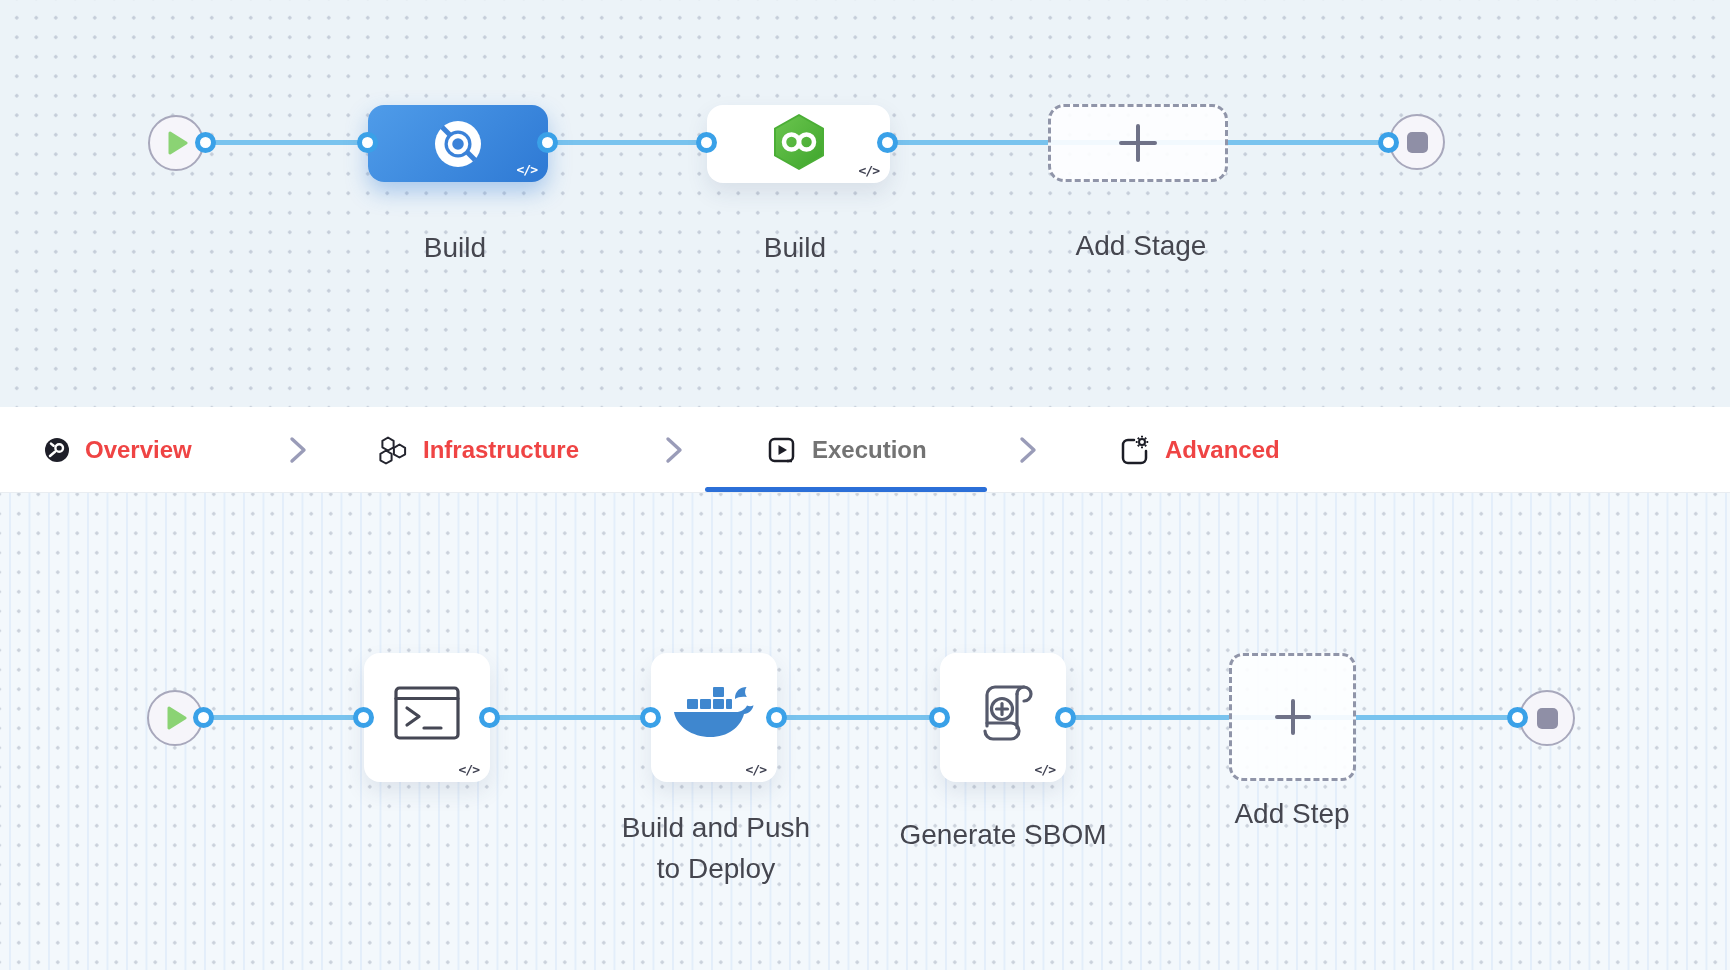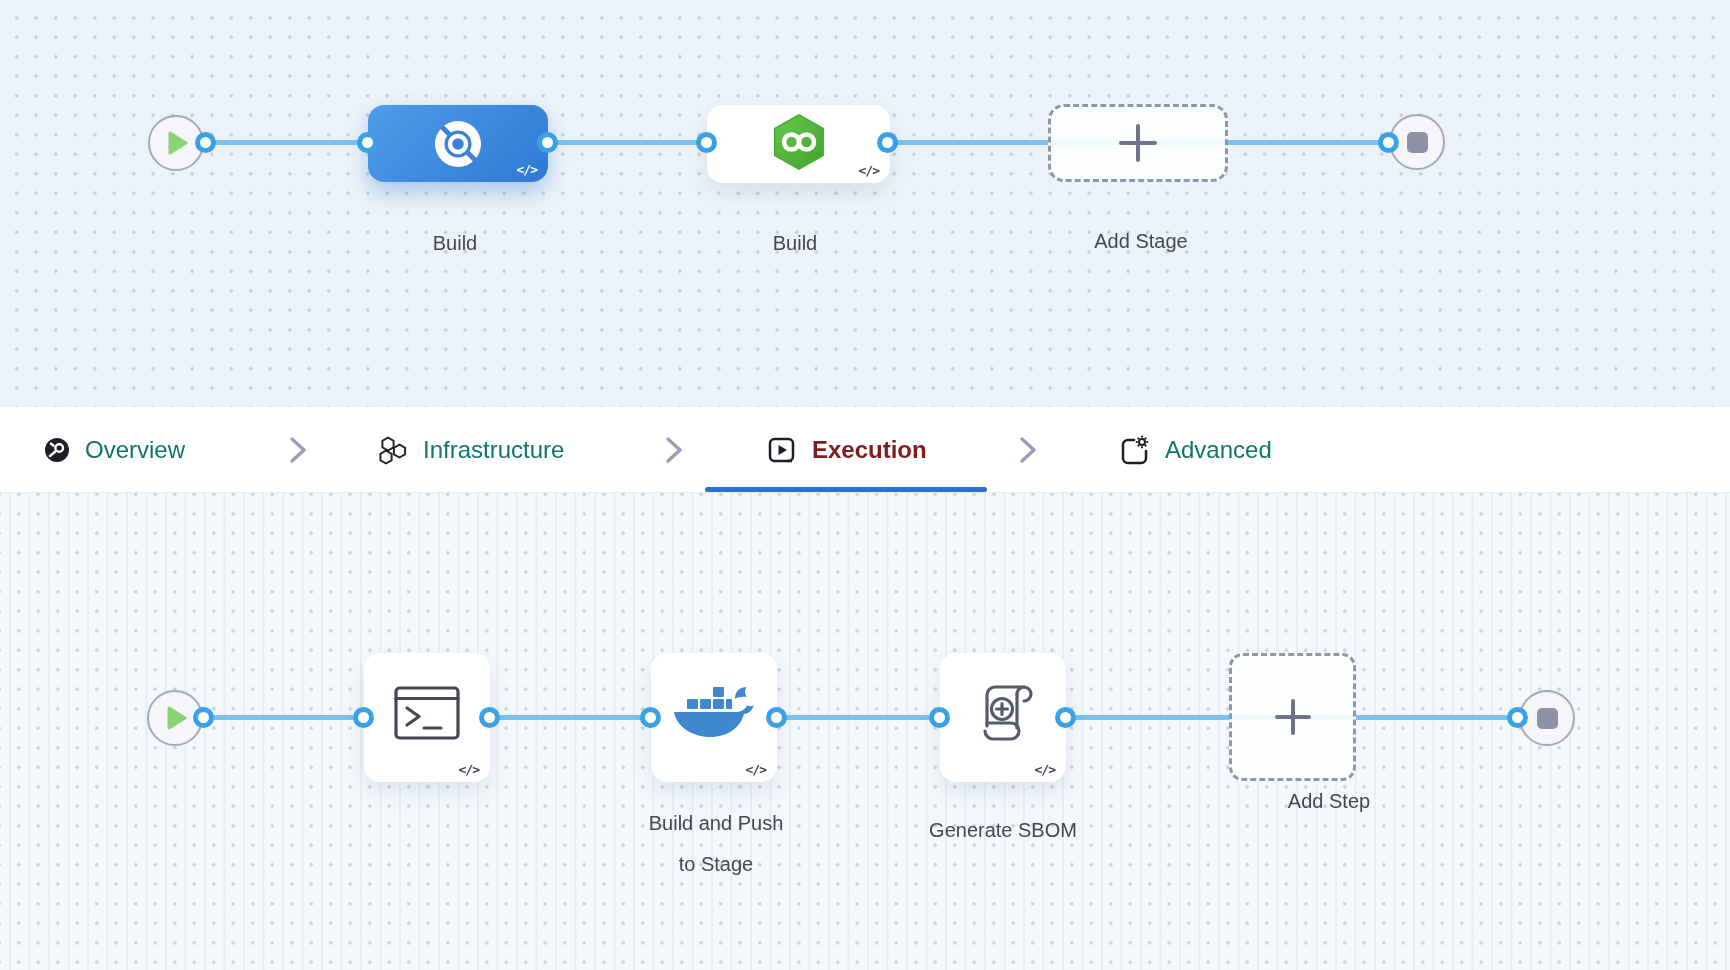--- a/index.html
+++ b/index.html
@@ -54,29 +54,29 @@
     background:rgba(253,254,255,.92);z-index:2;
     display:flex;align-items:center;justify-content:center;box-sizing:border-box;
   }
   .code-badge{
     position:absolute;right:11px;bottom:5px;
     font:700 13px "DejaVu Sans Mono",monospace;color:#3f4151;letter-spacing:-1px;
   }
   .code-badge.light{color:#ffffff;}
   .node-label{
     position:absolute;width:300px;text-align:center;
-    font-size:20px;color:#45464f;z-index:2;
+    font-size:28px;color:#45464f;z-index:2;
   }
   
   .tab-group{
     position:absolute;top:0;height:85px;display:flex;align-items:center;gap:15px;
     cursor:pointer;
   }
-  .tab-label{font-size:24px;font-weight:400;color:#0f766e;}
-  .tab-label.active{font-weight:600;color:#7f1d1d;}
+  .tab-label{font-size:24px;font-weight:700;color:#ef4444;}
+  .tab-label.active{font-weight:600;color:#737373;}
   .chev{position:absolute;top:29px;}
   .tab-underline{
     position:absolute;left:705px;bottom:0;width:282px;height:5px;
     background:#2b6fd8;border-radius:3px;
   }
 </style>
 </head>
 <body>
 
 <div class="canvas-top">
@@ -268,16 +268,16 @@
   <div class="dot" style="left:193px;top:214px;"></div>
   <div class="dot" style="left:353px;top:214px;"></div>
   <div class="dot" style="left:479px;top:214px;"></div>
   <div class="dot" style="left:640px;top:214px;"></div>
   <div class="dot" style="left:766px;top:214px;"></div>
   <div class="dot" style="left:929px;top:214px;"></div>
   <div class="dot" style="left:1055px;top:214px;"></div>
   <div class="dot" style="left:1507px;top:214px;"></div>
 
   <div class="node-label" style="left:566px;top:319px;">Build and Push</div>
-  <div class="node-label" style="left:566px;top:360px;">to Stage</div>
+  <div class="node-label" style="left:566px;top:360px;">to Deploy</div>
   <div class="node-label" style="left:853px;top:326px;">Generate SBOM</div>
-  <div class="node-label" style="left:1142px;top:297px;padding-left:37px;">Add Step</div>
+  <div class="node-label" style="left:1142px;top:305px;">Add Step</div>
 </div>
 
 </body></html>

